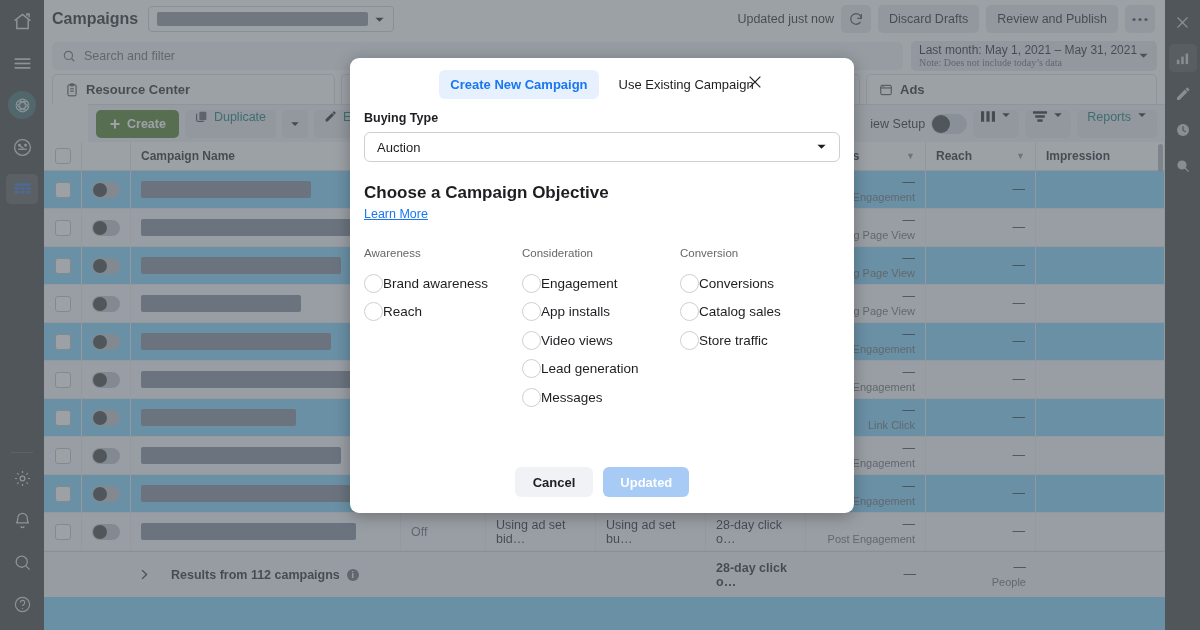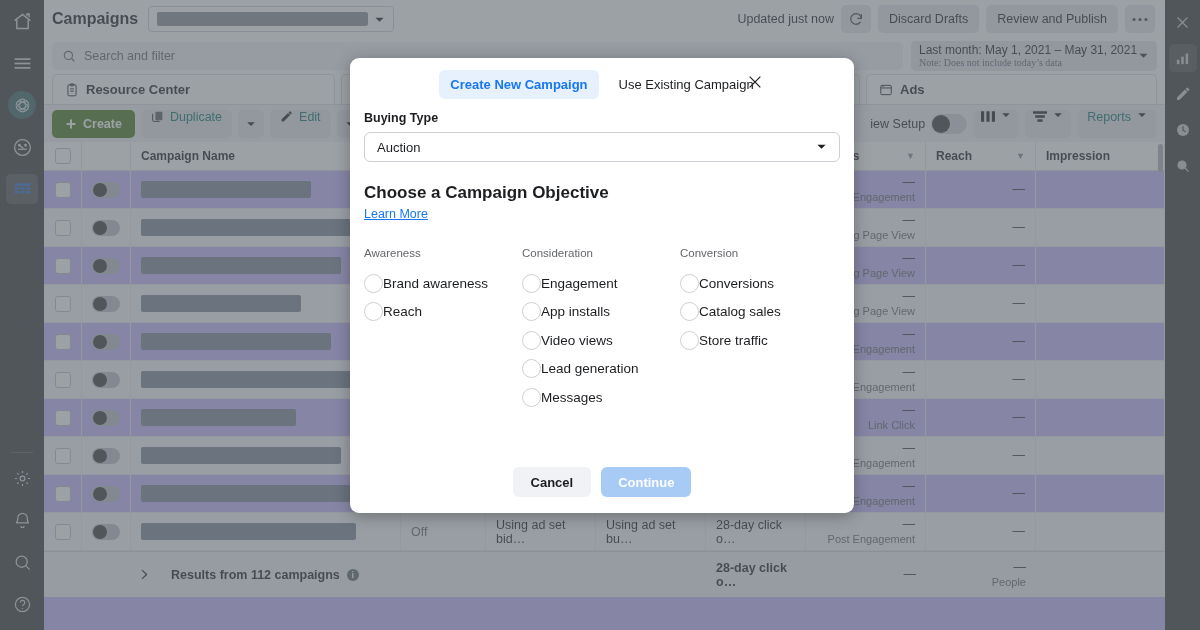--- a/index.html
+++ b/index.html
@@ -96,41 +96,41 @@
     font-weight: bold; color: #1c1e21; background: #fff;
   }
   .sect.c1 { width: 283px; }
   .sect.c2 { width: 258px; }
   .sect.c3 { width: 255px; }
   .sect.c4 { flex: 1; }
 
   
   .toolbar {
     height: 38px; background: #f0f2f5; display: flex; align-items: center;
-    padding: 0 8px; gap: 6px; border-top: 1px solid #dcdee2;
+    padding: 0 8px; gap: 6px; border-top: 1px solid #dcdee2; margin-left: 44px;
   }
   .btn-create {
     height: 28px; background: #4b7a1f; color: #fff; border-radius: 5px;
     display: flex; align-items: center; gap: 6px; padding: 0 13px;
     font-size: 12.5px; font-weight: bold;
   }
   .tb-btn {
     height: 28px; background: #e4e6eb; border-radius: 5px; display: flex;
     align-items: flex-start; gap: 6px; padding: 0 10px; font-size: 12.5px; color: #0f766e;
   }
   .tb-caret { height: 28px; width: 26px; background: #e4e6eb; border-radius: 5px;
     display: flex; align-items: center; justify-content: center; }
   .tb-right { margin-left: auto; display: flex; align-items: center; gap: 6px; }
   .pv-label { font-size: 12.5px; color: #1c1e21; }
   .toggle-pill { width: 36px; height: 20px; border-radius: 10px; background: #cfd2d7; position: relative; }
   .toggle-pill i { position: absolute; left: 1px; top: 1px; width: 18px; height: 18px;
     border-radius: 50%; background: #3b3b3b; }
 
   
-  .tbl { position: absolute; left: 0; right: 0; top: 142px; bottom: 0; background: #c4b5fd; }
+  .tbl { position: absolute; left: 0; right: 0; top: 142px; bottom: 0; background: #7dd3fc; }
   .thead {
     height: 29px; display: flex; border-bottom: 1px solid #dcdee2; background: #fff;
   }
   .th {
     display: flex; align-items: center; font-size: 12px; font-weight: bold;
     color: #1c1e21; padding: 0 10px; border-right: 1px solid #e4e6eb;
   }
   .th .sortc { margin-left: auto; color: #8a8d91; font-size: 9px; }
   .row { display: flex; height: 38px; border-bottom: 1px solid #e9ebee; }
   .row.alt { background: #f7f8fa; }
@@ -838,16 +838,16 @@
               <div class="opt">
                 <div class="radio"></div>
                 <span>Store traffic</span>
               </div>
             </div>
         </div>
       </div>
     </div>
     <div class="m-foot">
       <div class="b-cancel">Cancel</div>
-      <div class="b-cont">Continue</div>
+      <div class="b-cont">Updated</div>
     </div>
   </div>
 </div>
 
 </body></html>

